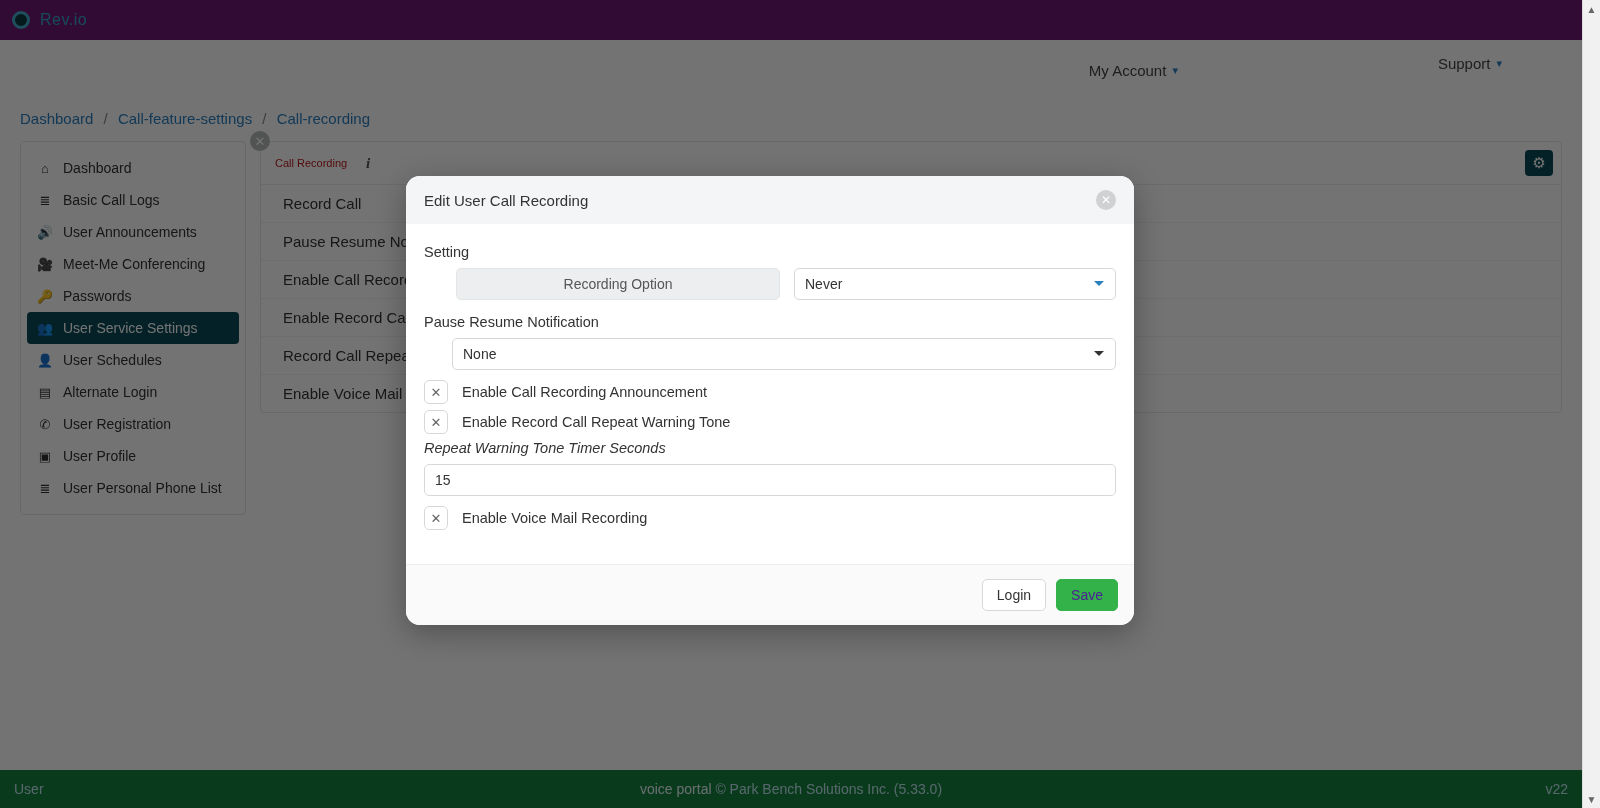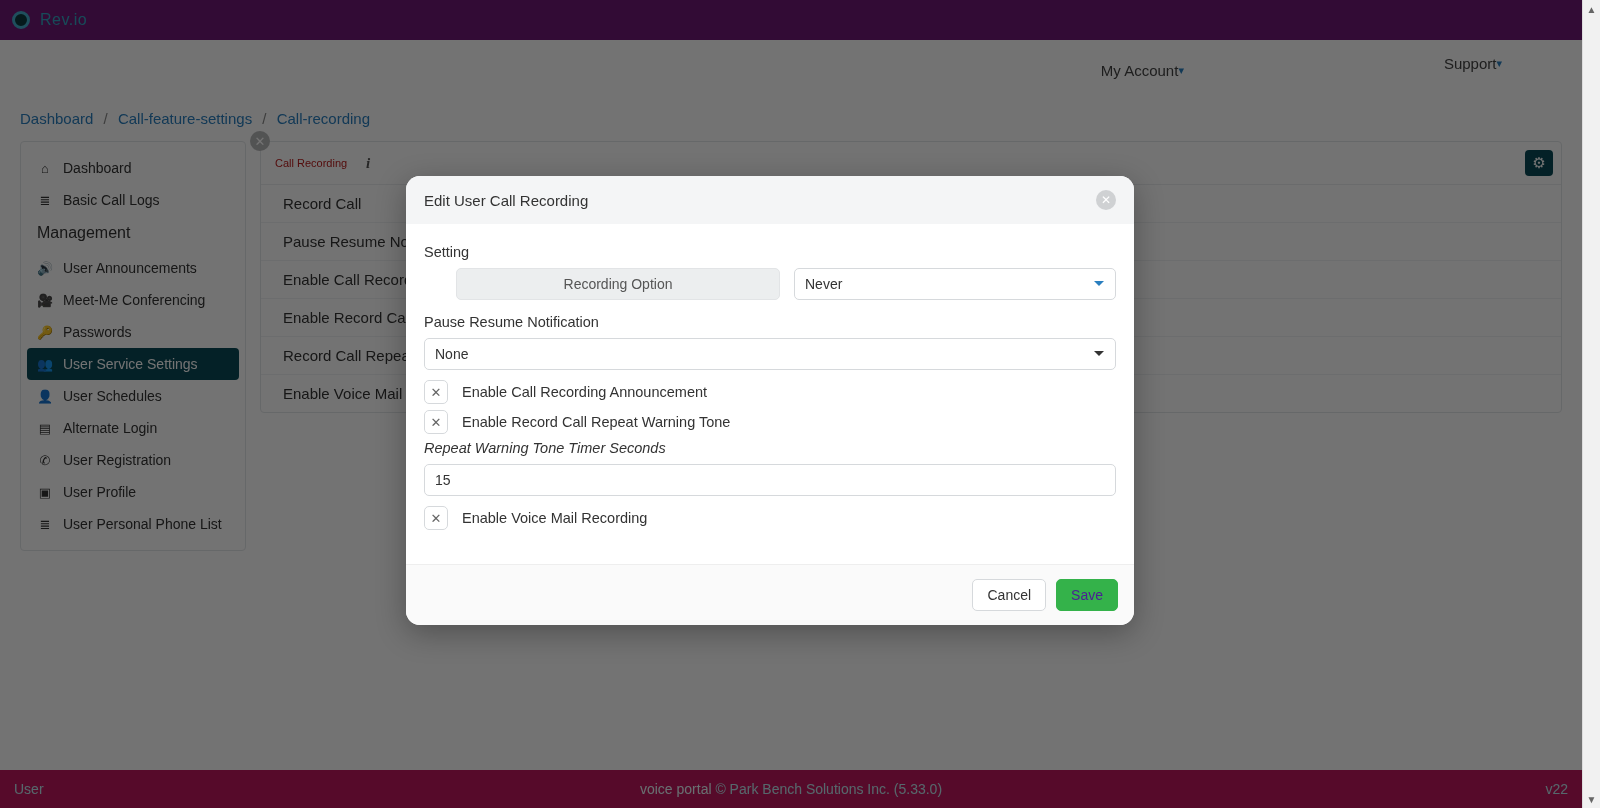--- a/index.html
+++ b/index.html
@@ -11,21 +11,21 @@
   .page { position:relative; width:1582px; height:808px; }
 
   
   .topbar { height:40px; background:#701a75; display:flex; align-items:center; padding:0 12px; }
   .logo-circle { width:18px; height:18px; border-radius:50%; border:3px solid #45b0cf; background:#0c3a3f; margin-right:10px;}
   .logo-text { color:#33a7c5; font-size:16px; font-weight:500; letter-spacing:0.5px; }
 
   
   .secnav { height:60px; display:flex; align-items:center; padding:0 20px; color:#444; font-size:15px; }
   .secnav .spacer1 { flex:1; }
-  .secnav .item { margin:0 260px 0 0; display:flex; align-items:center; gap:0; cursor:pointer; }
+  .secnav .item { margin:0 260px 0 0; display:flex; align-items:center; gap:6px; cursor:pointer; }
   .secnav .item.right { margin:0 60px 14px 0;}
   .chev { font-size:11px; color:#2a7fbf; }
 
   
   .crumb { padding:10px 20px 14px 20px; font-size:15px; color:#2a7fbf; }
   .crumb .sep { color:#888; margin:0 6px; }
   .crumb a { color:#2a7fbf; text-decoration:none; }
 
   
   .main { display:flex; padding:0 20px 20px 20px; gap:14px; }
@@ -56,30 +56,30 @@
   .modal-head { background:#f4f5f6; padding:14px 18px; display:flex; align-items:center; justify-content:space-between;}
   .modal-head h4 { font-size:15px; font-weight:500; color:#333;}
   .modal-close { width:20px; height:20px; border-radius:50%; background:#cfd1d3; color:#fff; display:flex; align-items:center; justify-content:center; font-size:12px; cursor:pointer; }
   .modal-body { padding:16px 18px 30px 18px; font-size:14.5px; color:#333; }
   .lbl { margin:4px 0 8px 0; display:block; }
   .setting-row { display:flex; gap:14px; margin-bottom:14px;padding-left:32px;}
   .pill-btn { flex:1; background:#eceeef; border:1px solid #e2e4e6; border-radius:5px; height:32px; display:flex; align-items:center; justify-content:center; font-size:14px; color:#555;}
   .select { flex:1; position:relative; }
   .select select, .full-select select, .txt { width:100%; height:32px; border:1px solid #d6d9dc; border-radius:5px; padding:0 28px 0 10px; font-size:14px; color:#333; background:#fff; appearance:none; -webkit-appearance:none;}
   .select::after, .full-select::after { content:""; position:absolute; right:12px; top:13px; border:5px solid transparent; border-top-color:#2a7fbf; pointer-events:none;}
-  .full-select { position:relative; margin-bottom:10px;}
+  .full-select { position:relative; margin-bottom:10px;margin-left:28px;}
   .full-select::after { border-top-color:#333; }
   .chk-row { display:flex; align-items:center; gap:14px; margin:6px 0 4px 0;}
   .chk { width:24px; height:24px; border:1px solid #d6d9dc; border-radius:5px; display:flex; align-items:center; justify-content:center; color:#666; font-size:13px; cursor:pointer; background:#fff;}
   .modal-foot { background:#fafafa; border-top:1px solid #eee; padding:14px 16px; display:flex; justify-content:flex-end; gap:10px;}
   .btn { height:32px; padding:0 14px; border-radius:5px; font-size:14px; cursor:pointer; border:1px solid #d6d9dc; background:#fff; color:#333;}
   .btn.save { background:#34b24a; border-color:#34b24a; color:#4c1d95;}
 
   
-  .footer { position:absolute; left:0; bottom:0; height:38px; width:1582px; background:#be185d; color:#bfe6ef; display:flex; align-items:center; padding:0 14px; font-size:14px;}
+  .footer { position:absolute; left:0; bottom:0; height:38px; width:1582px; background:#15803d; color:#bfe6ef; display:flex; align-items:center; padding:0 14px; font-size:14px;}
   .footer .mid { position:absolute; left:50%; transform:translateX(-50%);}
   .footer .mid .lt { color:#e8f6fa; }
   .footer .r { margin-left:auto; }
 </style>
 </head>
 <body>
 
 <div class="page">
 
   <div class="topbar">
@@ -111,21 +111,20 @@
 
     <div class="sidebar">
       <div class="entry">
         <span class="mi">⌂</span>
         <span>Dashboard</span>
       </div>
       <div class="entry">
         <span class="mi">≣</span>
         <span>Basic Call Logs</span>
       </div>
-      <h3>Management</h3>
       <div class="entry">
         <span class="mi">🔊</span>
         <span>User Announcements</span>
       </div>
       <div class="entry">
         <span class="mi">🎥</span>
         <span>Meet-Me Conferencing</span>
       </div>
       <div class="entry">
         <span class="mi">🔑</span>
@@ -237,21 +236,21 @@
       <input class="txt" type="text" value="15" style="">
 
       <div class="chk-row" style="margin-top:10px;">
         <div class="chk">
           <span>✕</span>
         </div>
         <span>Enable Voice Mail Recording</span>
       </div>
     </div>
     <div class="modal-foot">
-      <button class="btn">Cancel</button>
+      <button class="btn">Login</button>
       <button class="btn save">Save</button>
     </div>
   </div>
 </div>
 
 <div class="vscroll">
   <div class="thumb-up">▲</div>
   <div class="thumb-dn">▼</div>
 </div>
 

